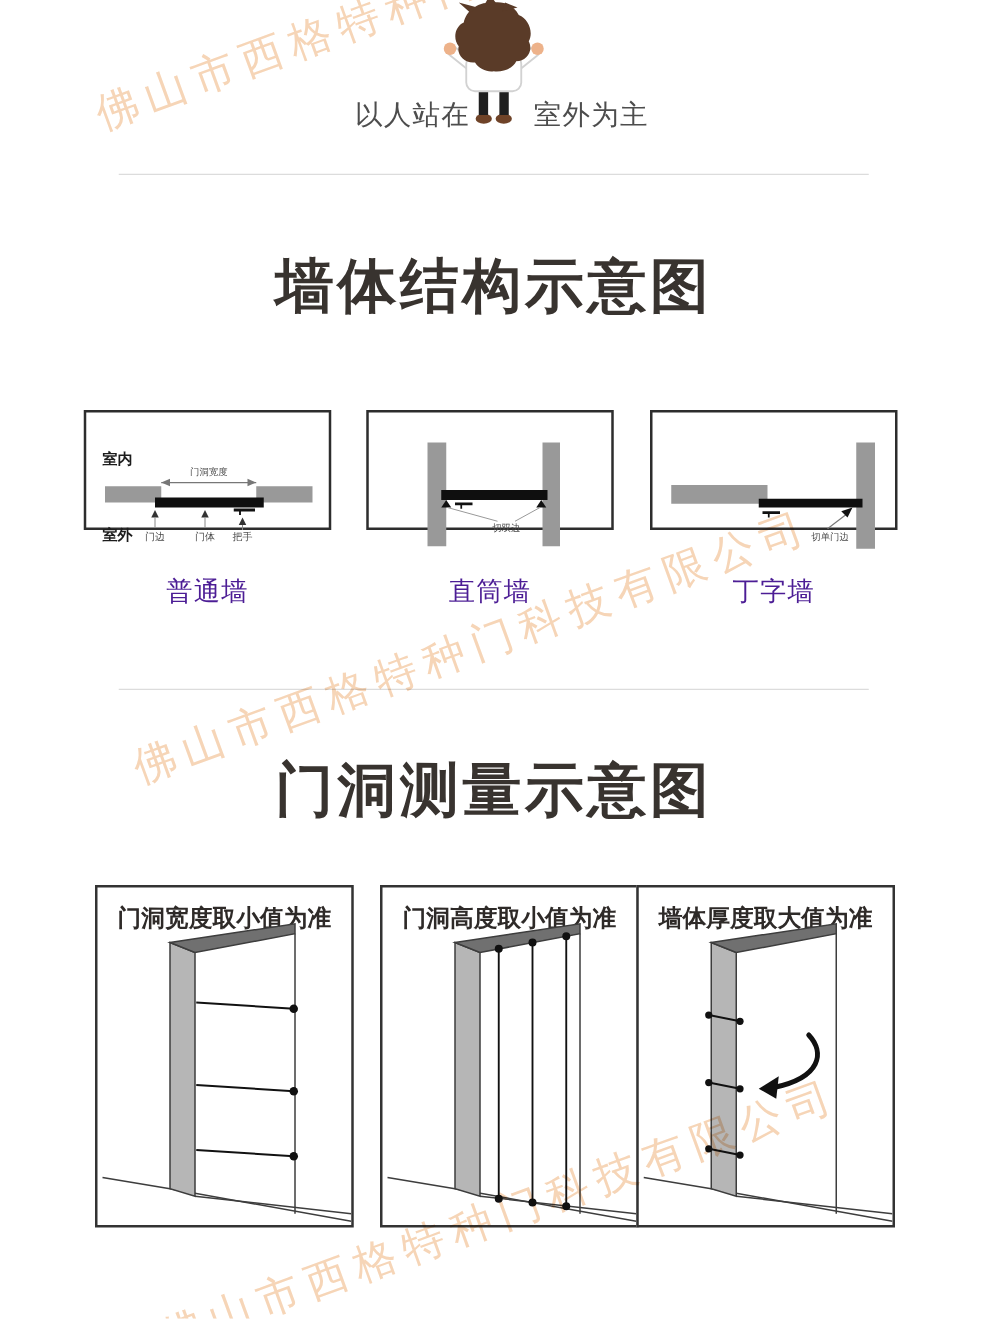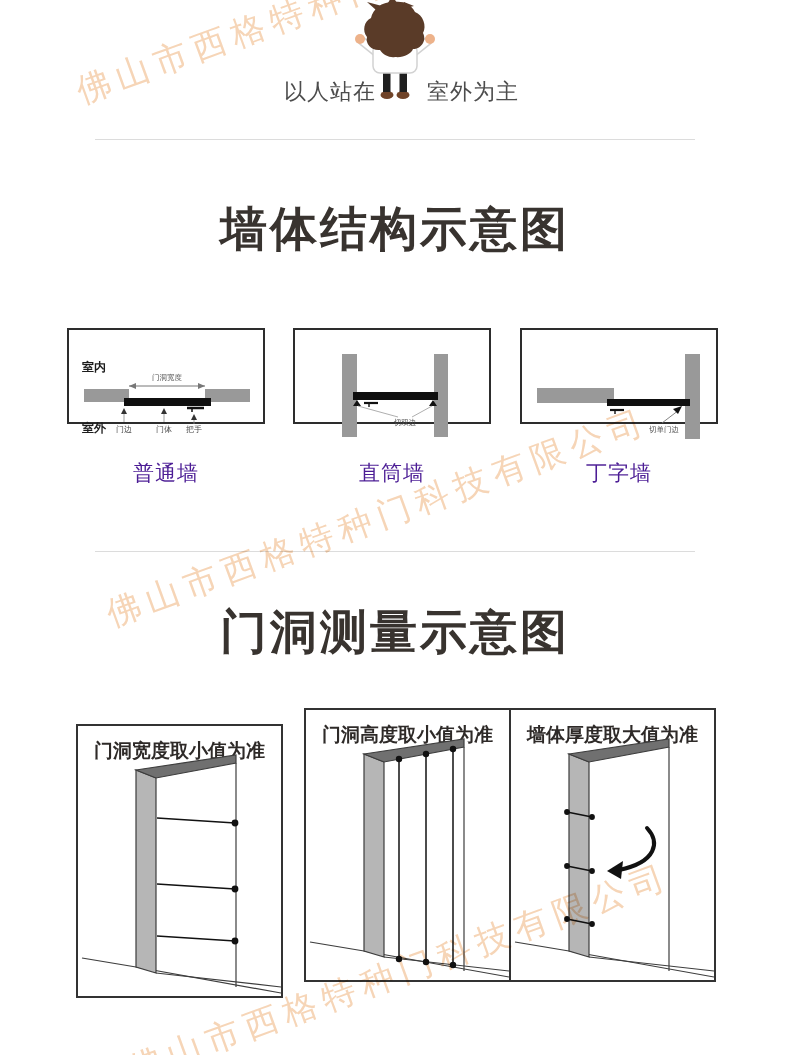--- a/index.html
+++ b/index.html
@@ -125,21 +125,21 @@
   </div>
 
   <div class="caption" style="left:67px;">普通墙</div>
   <div class="caption" style="left:293px;">直筒墙</div>
   <div class="caption" style="left:520px;">丁字墙</div>
 
   <div class="divider" style="top:551px;"></div>
 
   <div class="big-title" style="top:601px;">门洞测量示意图</div>
 
-  <div class="measbox" style="left:76px;margin-top:16px;">
+  <div class="measbox" style="left:76px;">
     <div class="mtitle">门洞宽度取小值为准</div>
     <svg width="203" height="270" viewBox="0 0 203 270">
       <line x1="4" y1="232" x2="58" y2="241" stroke="#3d3d3d" stroke-width="1.2"></line>
       <line x1="58" y1="241" x2="203" y2="267" stroke="#3d3d3d" stroke-width="1.2"></line>
       <polygon points="58,44 78,52 78,247 58,241" stroke="#3d3d3d" stroke-width="1.2" fill="#b6b6b6"></polygon>
       <polygon points="58,44 158,29 158,37 78,52" stroke="#3d3d3d" stroke-width="1.2" fill="#707070"></polygon>
       <line x1="158" y1="37" x2="158" y2="261" stroke="#3d3d3d" stroke-width="1.2"></line>
       <line x1="78" y1="247" x2="203" y2="261" stroke="#3d3d3d" stroke-width="1.2"></line>
       <line x1="79" y1="92" x2="157" y2="97" stroke="#111" stroke-width="1.6"></line>
       <line x1="79" y1="158" x2="157" y2="163" stroke="#111" stroke-width="1.6"></line>

